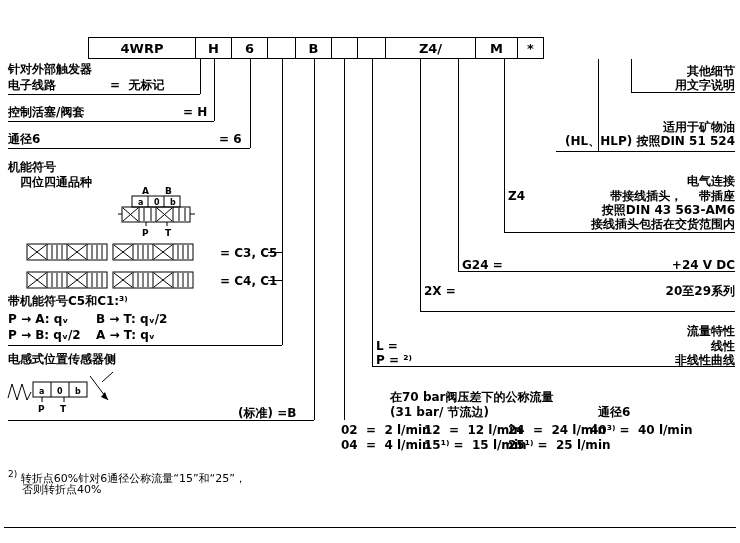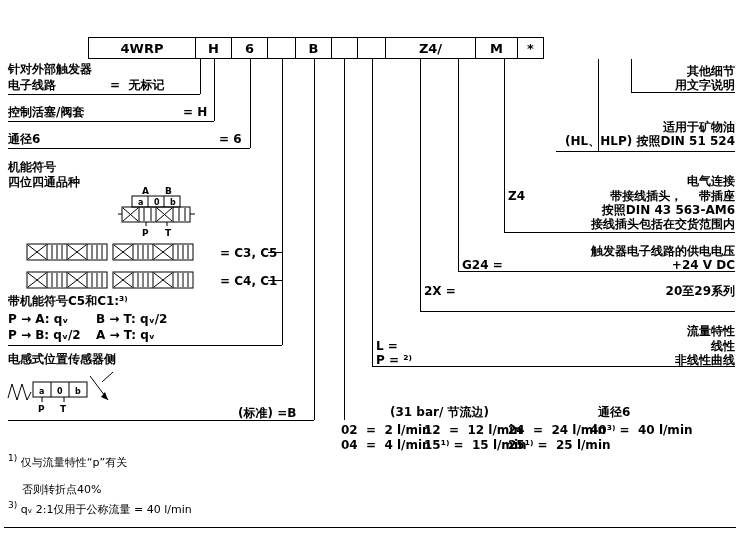--- a/index.html
+++ b/index.html
@@ -72,21 +72,21 @@
   <div class="abs txt" style="left:8px;top:78px">电子线路</div>
   <div class="abs txt" style="left:110px;top:78px">=  无标记</div>
 
   <div class="abs txt" style="left:8px;top:105px">控制活塞/阀套</div>
   <div class="abs txt" style="left:183px;top:105px">= H</div>
 
   <div class="abs txt" style="left:8px;top:132px">通径6</div>
   <div class="abs txt" style="left:219px;top:132px">= 6</div>
 
   <div class="abs txt" style="left:8px;top:160px">机能符号</div>
-  <div class="abs txt" style="left:8px;top:175px">四位四通品种</div>
+  <div class="abs txt" style="left:20px;top:175px">四位四通品种</div>
 
   <svg class="abs sym" style="left:118px;top:186px" width="84" height="54" viewBox="0 0 84 54">
     <text x="24" y="8" font-size="9">A</text>
     <text x="47" y="8" font-size="9">B</text>
     <rect x="14" y="10" width="48" height="11"></rect>
     <line x1="30" y1="10" x2="30" y2="21"></line>
     <line x1="46" y1="10" x2="46" y2="21"></line>
     <text x="20" y="19" font-size="8">a</text>
     <text x="36" y="19" font-size="8">0</text>
     <text x="52" y="19" font-size="8">b</text>
@@ -210,41 +210,40 @@
 
   <div class="abs txt r" style="right:5px;top:120px">适用于矿物油</div>
   <div class="abs txt r" style="right:5px;top:134px">(HL、HLP) 按照DIN 51 524</div>
 
   <div class="abs txt r" style="right:5px;top:174px">电气连接</div>
   <div class="abs txt" style="left:508px;top:189px">Z4</div>
   <div class="abs txt r" style="right:5px;top:189px">带接线插头，    带插座</div>
   <div class="abs txt r" style="right:5px;top:203px">按照DIN 43 563-AM6</div>
   <div class="abs txt r" style="right:5px;top:217px">接线插头包括在交货范围内</div>
 
-  <div class="abs txt r" style="right:5px;top:244px">触发器电子线路的供电电压</div>
   <div class="abs txt" style="left:462px;top:258px">G24 =</div>
   <div class="abs txt r" style="right:5px;top:258px">+24 V DC</div>
 
   <div class="abs txt" style="left:424px;top:284px">2X =</div>
   <div class="abs txt r" style="right:5px;top:284px">20至29系列</div>
 
   <div class="abs txt r" style="right:5px;top:324px">流量特性</div>
   <div class="abs txt" style="left:376px;top:339px">L =</div>
   <div class="abs txt r" style="right:5px;top:339px">线性</div>
   <div class="abs txt" style="left:376px;top:353px">P = ²⁾</div>
   <div class="abs txt r" style="right:5px;top:353px">非线性曲线</div>
 
+  <div class="abs txt" style="left:390px;top:390px">在70 bar阀压差下的公称流量</div>
   <div class="abs txt" style="left:390px;top:405px">(31 bar/ 节流边)</div>
   <div class="abs txt" style="left:598px;top:405px">通径6</div>
 
   <div class="abs txt" style="left:341px;top:423px">02  =  2 l/min</div>
   <div class="abs txt" style="left:424px;top:423px">12  =  12 l/min</div>
   <div class="abs txt" style="left:508px;top:423px">24  =  24 l/min</div>
   <div class="abs txt" style="left:590px;top:423px">40³⁾ =  40 l/min</div>
   <div class="abs txt" style="left:341px;top:438px">04  =  4 l/min</div>
   <div class="abs txt" style="left:424px;top:438px">15¹⁾ =  15 l/min</div>
   <div class="abs txt" style="left:508px;top:438px">25¹⁾ =  25 l/min</div>
 
-  <div class="abs fn" style="left:8px;top:452px"><span class="sup">1)</span><span> 仅与流量特性“p”有关</span></div>
+  <div class="abs fn" style="left:8px;top:468px"><span class="sup">2)</span><span> 转折点60%针对6通径公称流量“15”和“25”，</span></div>
   <div class="abs fn" style="left:22px;top:483px">否则转折点40%</div>
-  <div class="abs fn" style="left:8px;top:499px"><span class="sup">3)</span><span> qᵥ 2:1仅用于公称流量 = 40 l/min</span></div>
 
 </div>
 
 </body></html>

